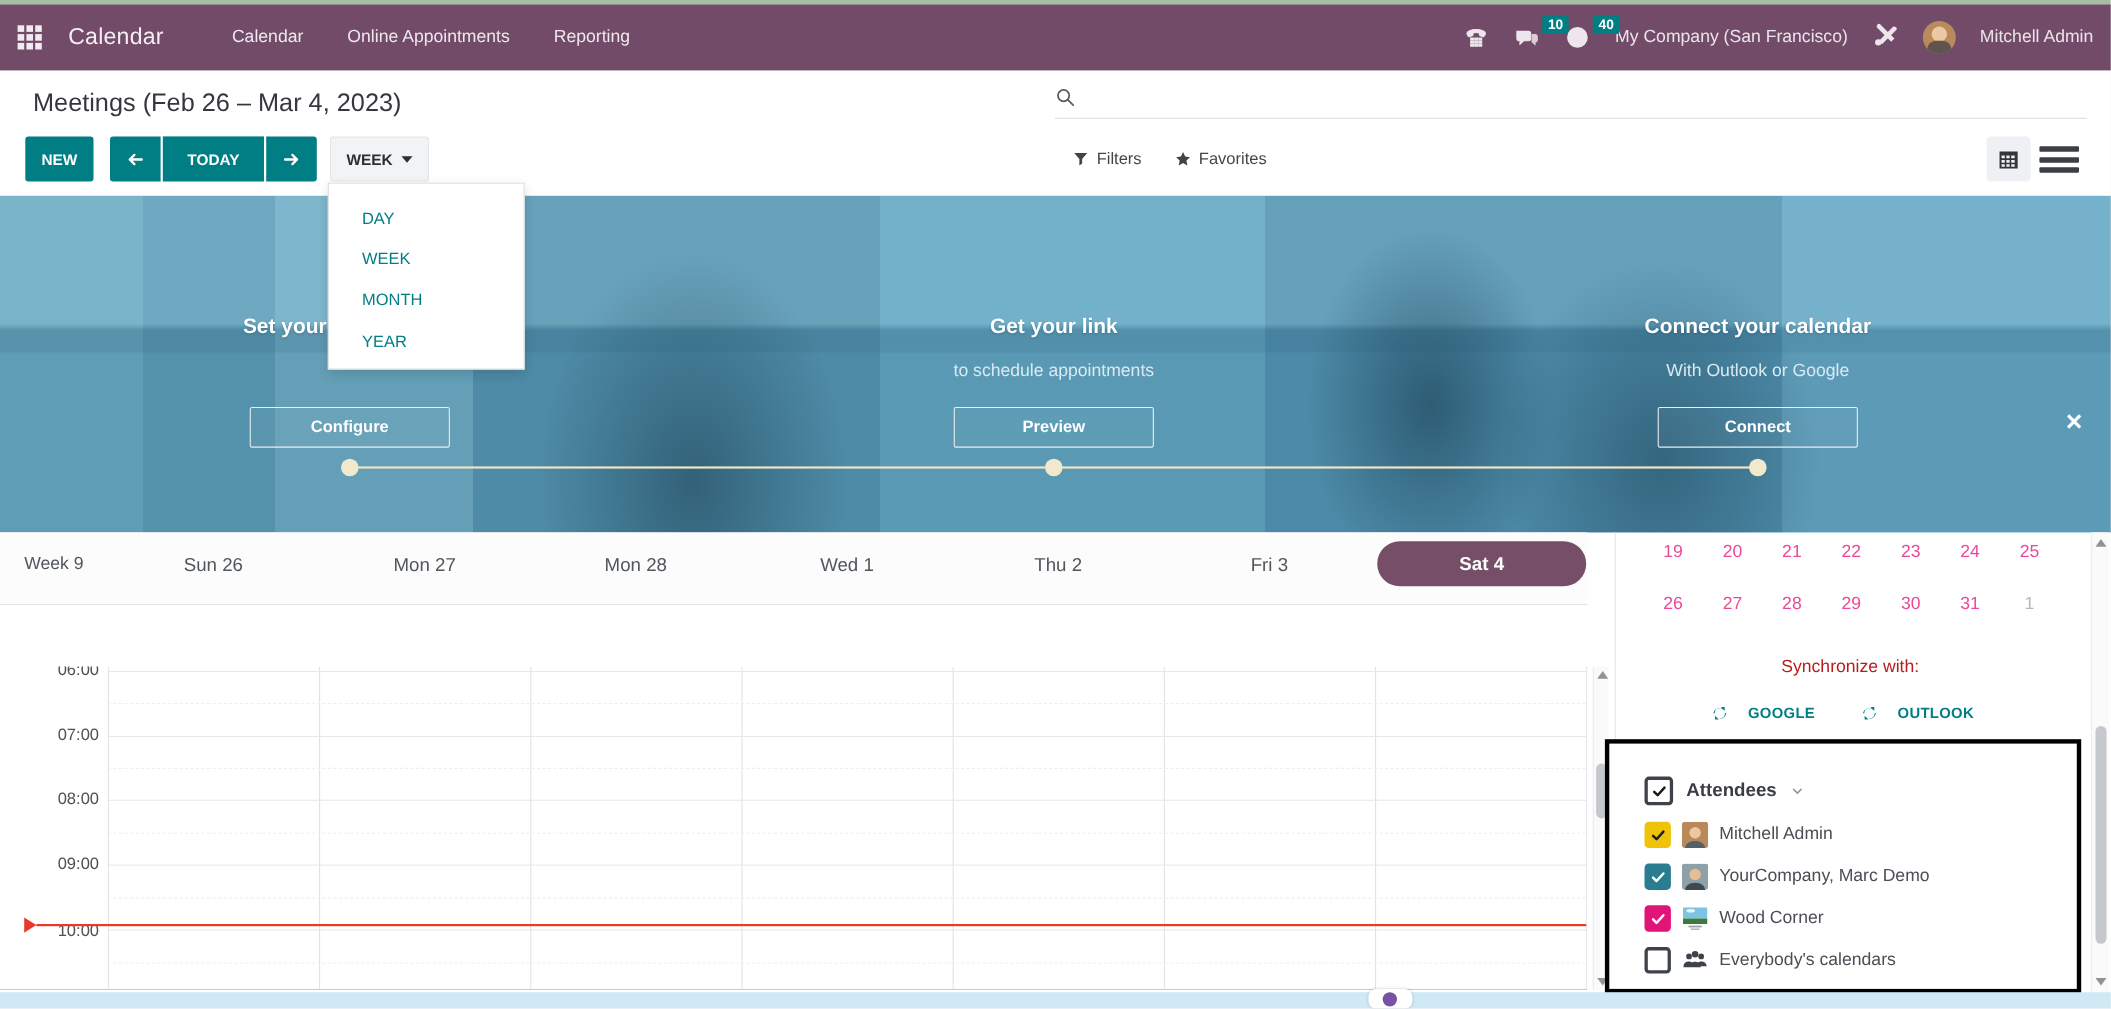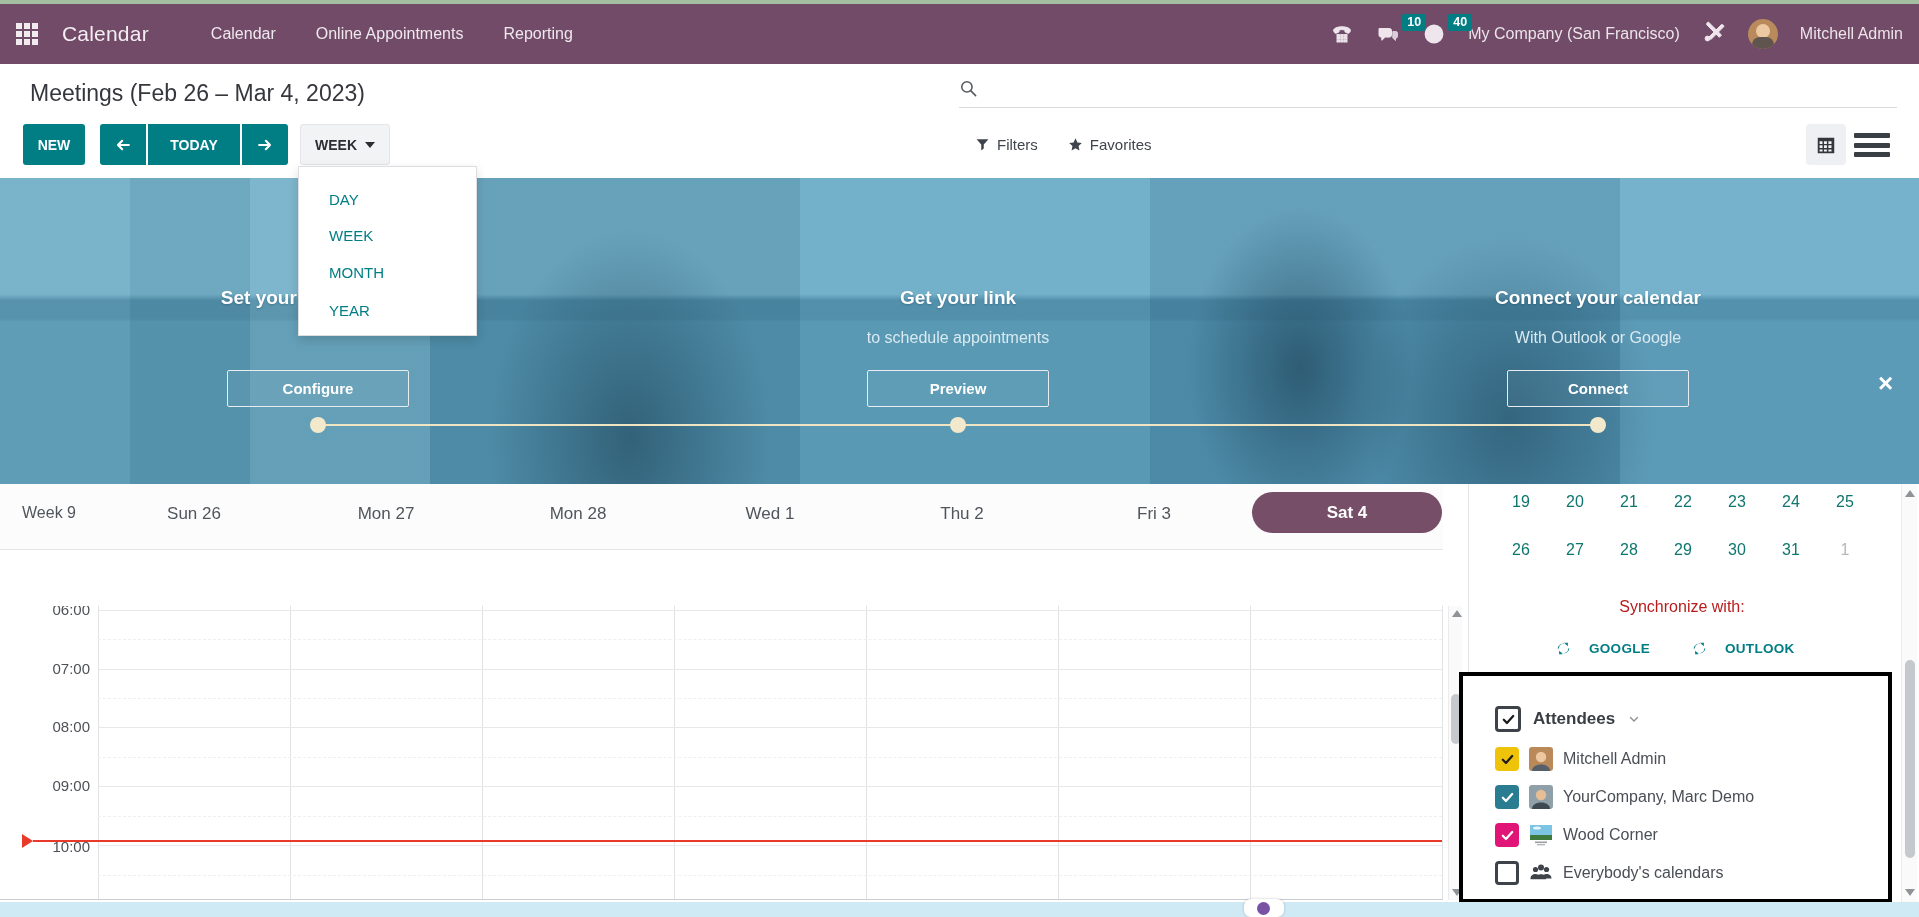--- a/index.html
+++ b/index.html
@@ -99,21 +99,21 @@
   .sb-track{background:#fafafa;border-left:1px solid #ececec;}
   .sb-arrow{position:absolute;left:3px;width:0;height:0;border-left:5px solid transparent;border-right:5px solid transparent;cursor:pointer;}
   .sb-up{border-bottom:7px solid #8f9398;}
   .sb-down{border-top:7px solid #8f9398;}
   .sb-thumb{position:absolute;left:2px;width:10px;background:#c5c8cc;border-radius:5px;cursor:pointer;}
   #grid-sb{left:1448px;top:606px;width:14px;height:294px;}
   #side-sb{left:1901px;top:484px;width:16px;height:418px;}
   #side-divider{left:1468px;top:484px;width:1px;height:418px;background:#e3e5e8;}
 
   
-  .mini-num{position:absolute;width:54px;height:32px;line-height:32px;text-align:center;font-size:16px;color:#0f766e;cursor:pointer;}
+  .mini-num{position:absolute;width:54px;height:32px;line-height:32px;text-align:center;font-size:16px;color:#ec4899;cursor:pointer;}
   .mini-muted{color:#b4b9be;}
   #sync-lbl{left:1580px;top:598px;width:204px;text-align:center;font-size:16px;color:#b91c1c;}
   .sync-btn{position:absolute;top:641px;display:flex;align-items:flex-end;gap:18px;color:#017E84;
             font-weight:bold;font-size:13.5px;cursor:pointer;letter-spacing:.3px;}
   .sync-ic{width:15px;height:15px;fill:#017E84;}
   #attendees-box{left:1459px;top:672px;width:433px;height:231px;border:4px solid #000;background:#fff;}
   .att-head{position:absolute;left:32px;top:30px;display:flex;align-items:center;gap:12px;}
   .cb{width:24px;height:24px;border-radius:4px;display:flex;align-items:center;justify-content:center;cursor:pointer;flex:none;}
   .cb-outline{border:3px solid #3e4349;background:#fff;}
   .cb-head{width:26px;height:26px;border:3px solid #3e4349;background:#fff;}

